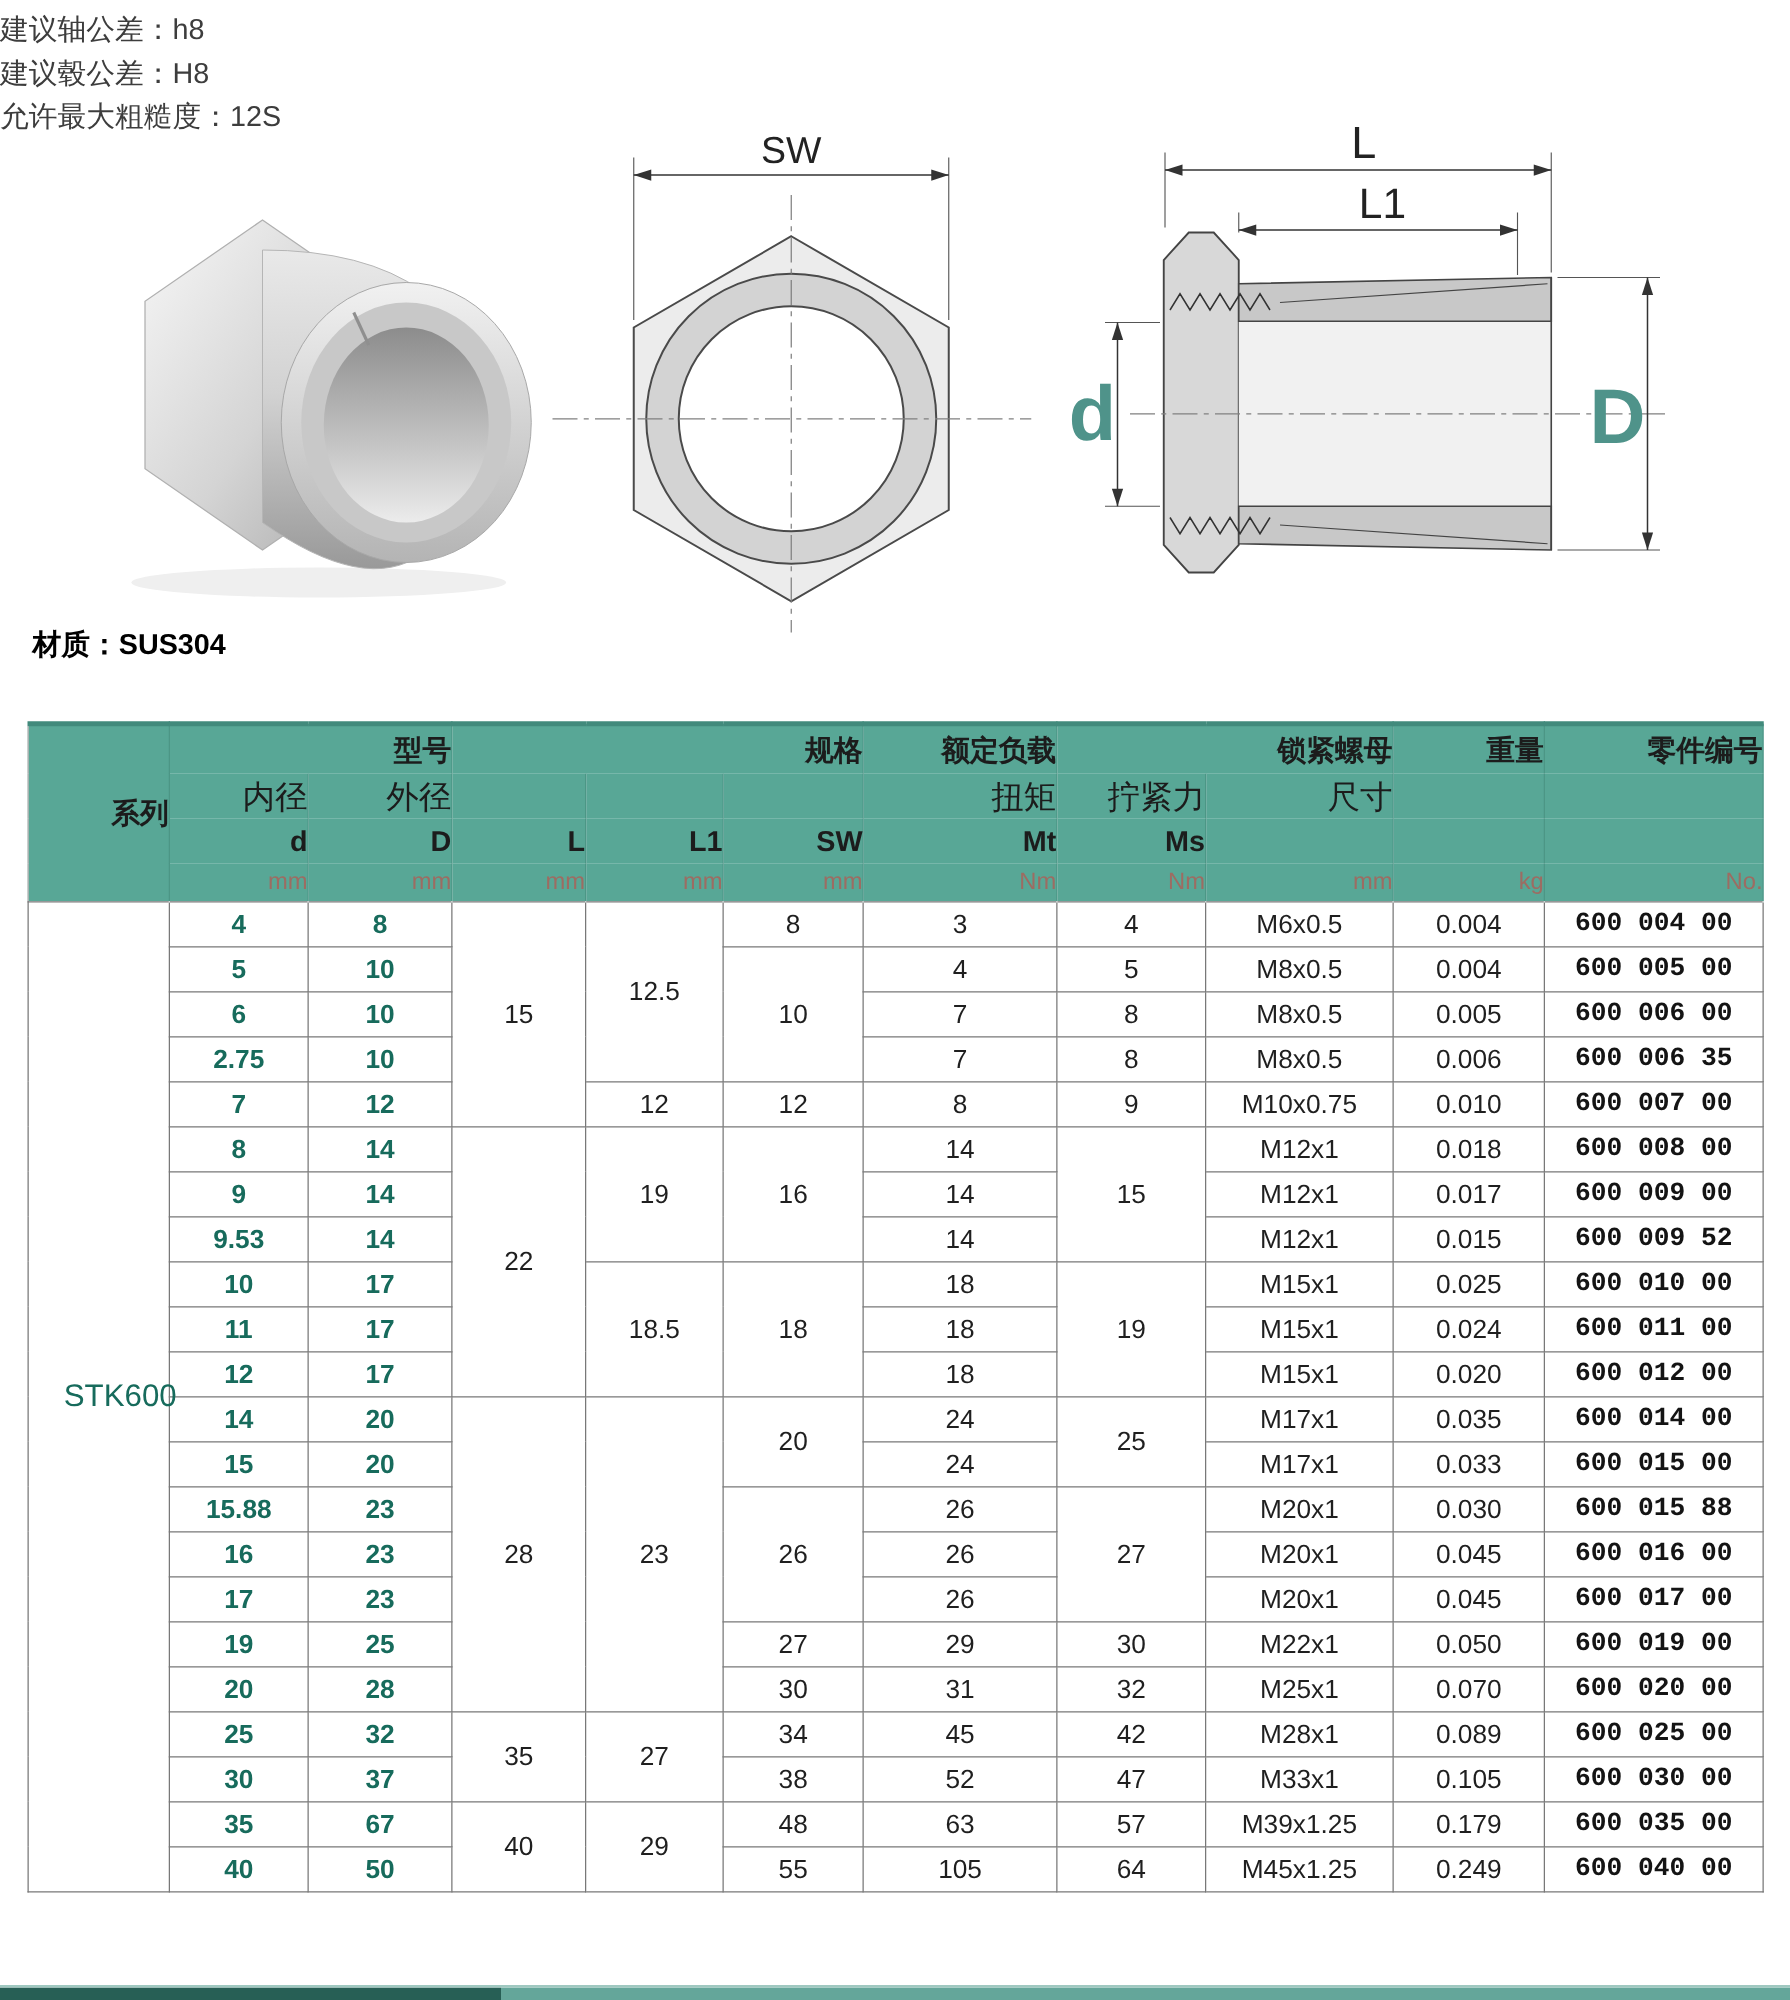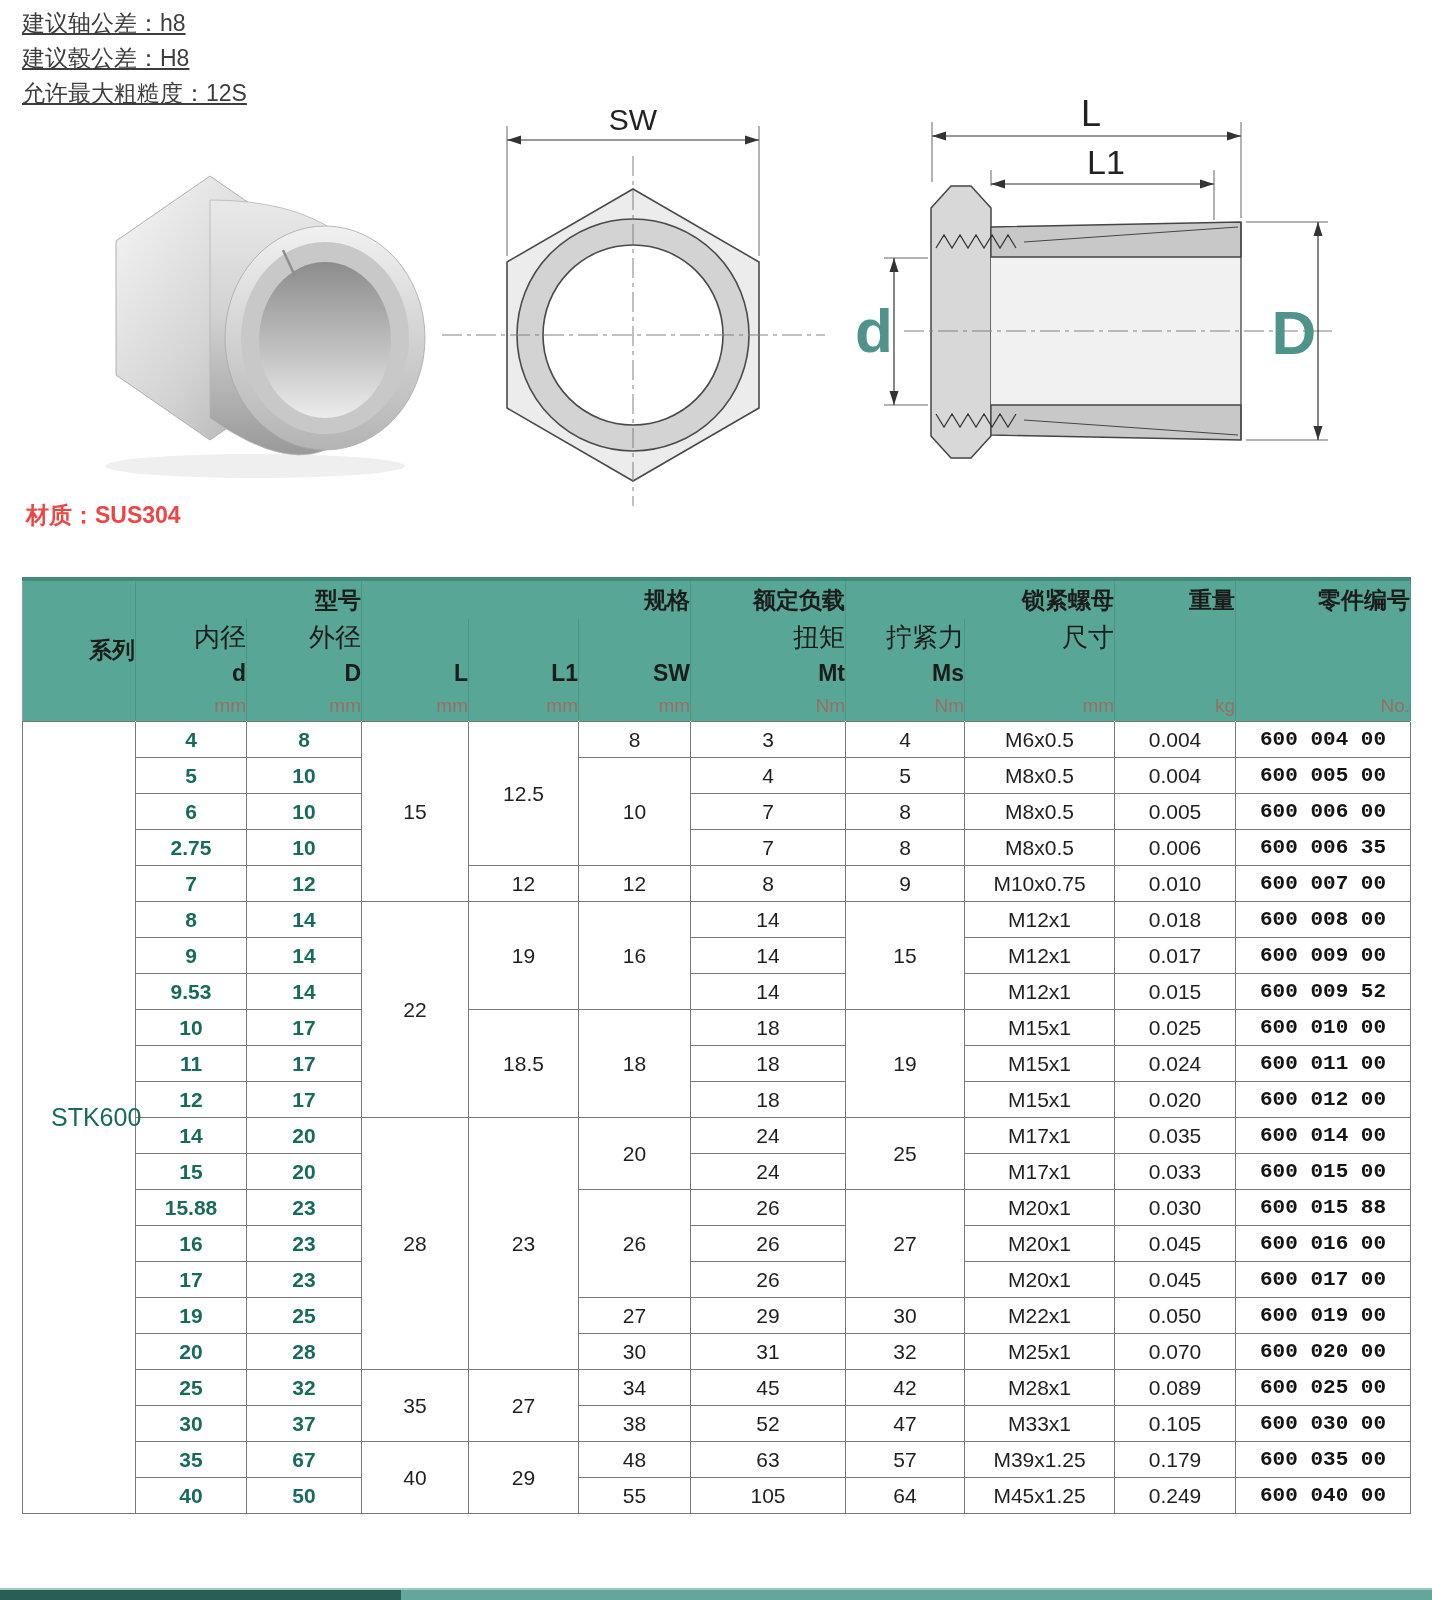--- a/index.html
+++ b/index.html
@@ -2,24 +2,24 @@
 <html style="--header-teal: #58a796; --header-edge: #428a7c; --value-teal: #176b5c; --unit-color: #9d6c62; --drawing-teal: #4f938a; --strip-dark: #275f55; --strip-light: #64a69a;"><head>
 <meta charset="utf-8">
 <style>
   * { margin:0; padding:0; box-sizing:border-box; }
   html,body { width:1432px; height:1600px; background:#fff; overflow:hidden;
     font-family:"Liberation Sans","DejaVu Sans",sans-serif; }
   .abs { position:absolute; }
   body { position:relative; }
 
   
-  .notes { left:22px; top:6px; font-size:23px; color:#3d3d3d; line-height:35px;text-decoration:underline; }
+  .notes { left:0; top:6px; font-size:23px; color:#3d3d3d; line-height:35px; }
 
   
-  .material { left:26px; top:500px; font-size:23px; font-weight:bold; color:#ef4444; }
+  .material { left:26px; top:500px; font-size:23px; font-weight:bold; color:#000000; }
 
   
   svg text { font-family:"Liberation Sans","DejaVu Sans",sans-serif; }
   .cl { stroke:#808080; stroke-width:1; stroke-dasharray:20 5 4 5; fill:none; }
   .thin { stroke:#555; stroke-width:0.9; fill:none; }
   .dim { stroke:#333; stroke-width:1.2; fill:none; }
   .dimtxt { fill:#222; }
   .tealtxt { fill:var(--drawing-teal,#4f938a); font-weight:bold; }
 
   

